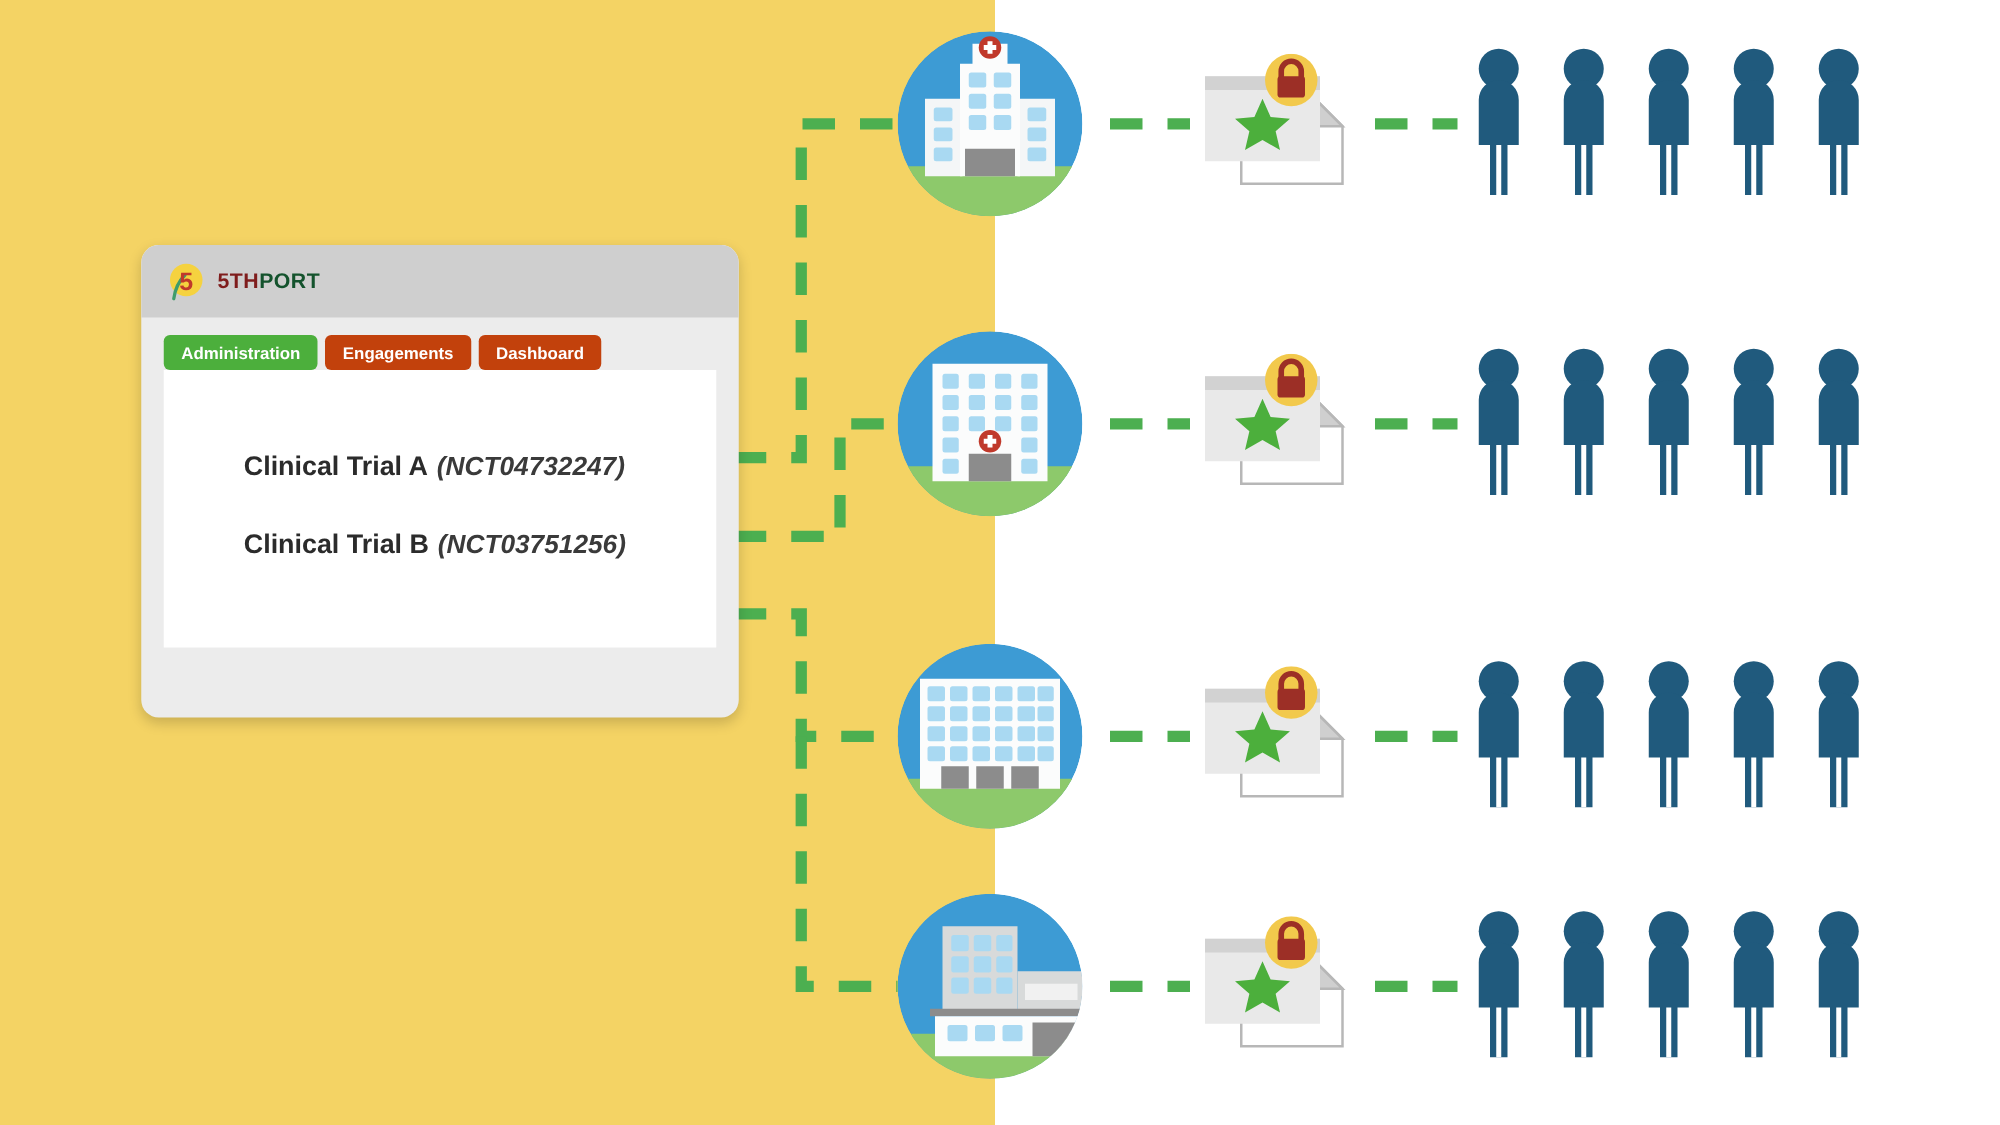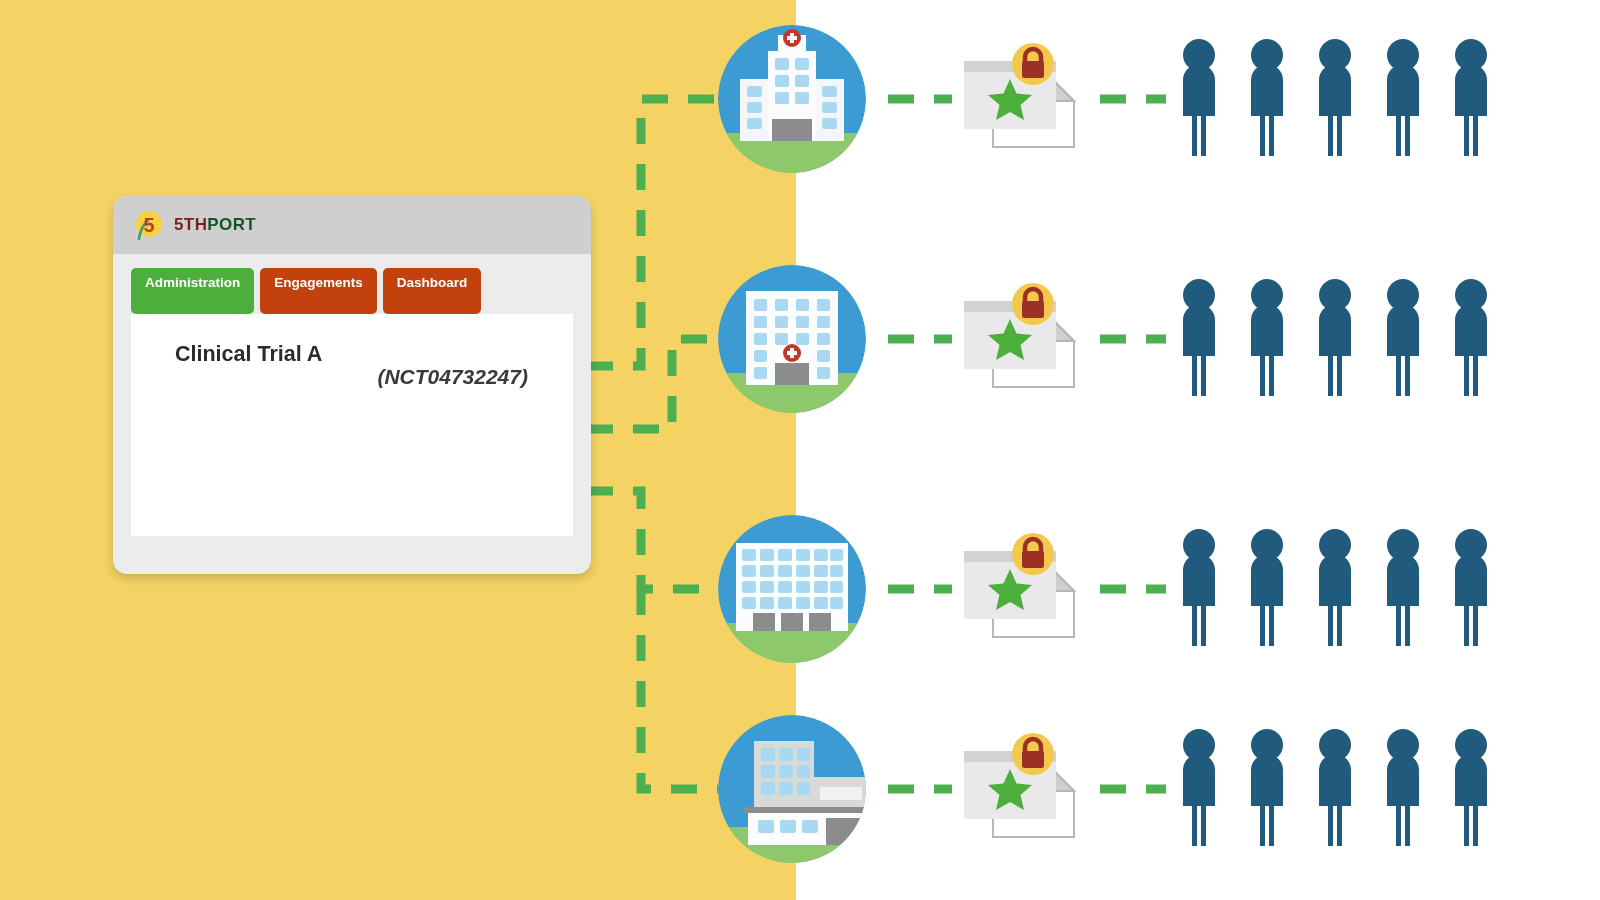--- a/index.html
+++ b/index.html
@@ -31,37 +31,37 @@
   }
   .logo-wrap{display:flex;align-items:center;gap:9px;}
   .logo-mark{position:relative;width:32px;height:32px;flex:0 0 32px;}
   .logo-text{font-size:17px;font-weight:bold;letter-spacing:.4px;}
   .logo-5th{color:#7f1d1d;}
   .logo-port{color:#14532d;}
 
   .app-body{padding:14px 18px 0 18px;}
   .tabs{display:flex;gap:6px;}
   .tab{
-    height:46px;line-height:30px;border-radius:5px;
+    height:28px;line-height:30px;border-radius:5px;
     font-size:13.5px;font-weight:bold;color:#ffffff;
     padding:0 14px;
     white-space:nowrap;
   }
   .tab.active{background:#4caf3c;}
   .tab.inactive{background:#c2410c;}
 
   .trial-list{
     background:#ffffff;
     height:222px;
     padding:28px 0 0 0;
     box-sizing:border-box;
   }
   .trial-row{
-    height:62px;display:flex;align-items:flex-start;
-    padding-left:44px;white-space:nowrap;gap:48px;
+    height:62px;display:flex;align-items:flex-end;
+    padding-left:64px;white-space:nowrap;
   }
   .trial-name{font-size:21.5px;font-weight:bold;color:#2b2b2b;}
   .trial-name .letter{font-weight:bold;}
   .trial-id{font-size:21px;font-style:italic;color:#3a3a3a;margin-left:7px;font-weight:600;margin-top:23px;}
 
   
   .connectors{position:absolute;left:0;top:0;width:1600px;height:900px;pointer-events:none;}
 
   
   .hospital{
@@ -126,20 +126,24 @@
       <div class="tabs">
         <div class="tab active">Administration</div>
         <div class="tab inactive">Engagements</div>
         <div class="tab inactive">Dashboard</div>
       </div>
 
       <div class="trial-list">
         <div class="trial-row">
           <span class="trial-name"><span>Clinical Trial</span> <span class="letter">A</span></span>
           <span class="trial-id">(NCT04732247)</span>
+        </div>
+        <div class="trial-row">
+          <span class="trial-name"><span>Clinical Trial</span> <span class="letter">B</span></span>
+          <span class="trial-id">(NCT03751256)</span>
         </div>
       </div>
     </div>
   </div>
 
   <div class="hospital" style="left:718px;top:25px;">
     <svg width="148" height="148" viewBox="0 0 148 148" xmlns="http://www.w3.org/2000/svg">
       <circle cx="74" cy="74" r="74" fill="#3d9bd4"></circle>
       <path d="M8 108 A74 74 0 0 0 140 108 Z" fill="#8dc96b"></path>
 

